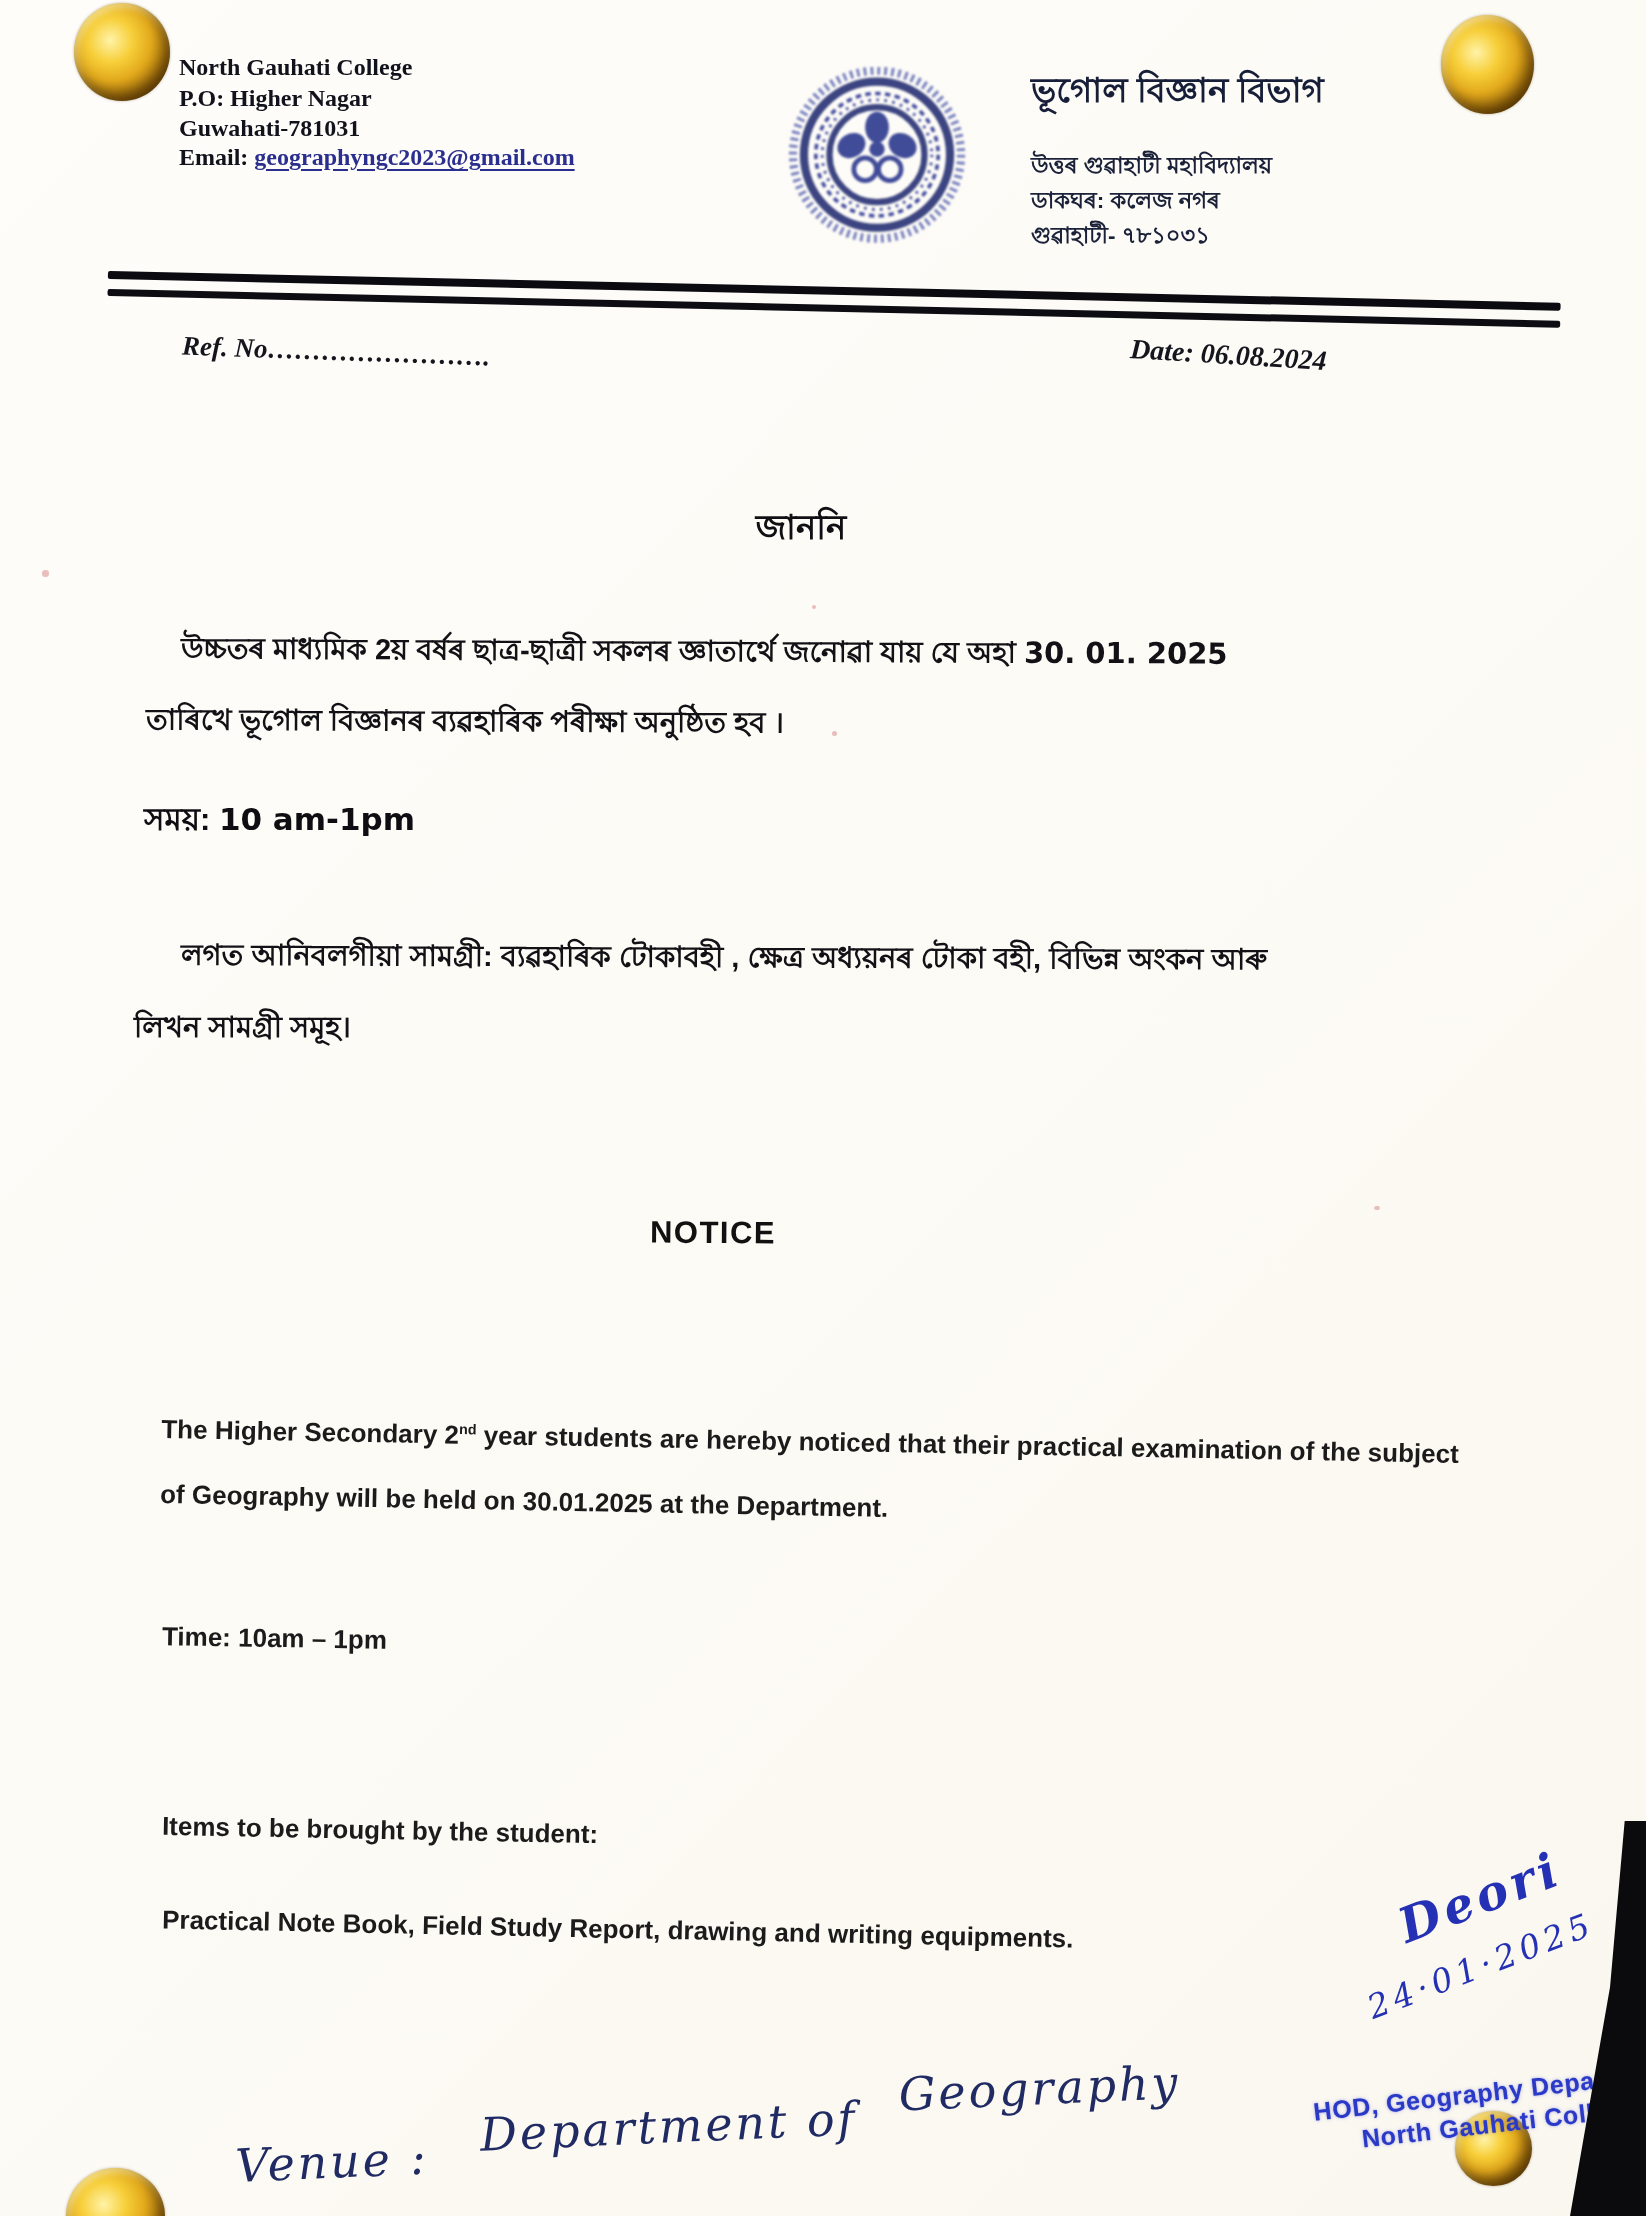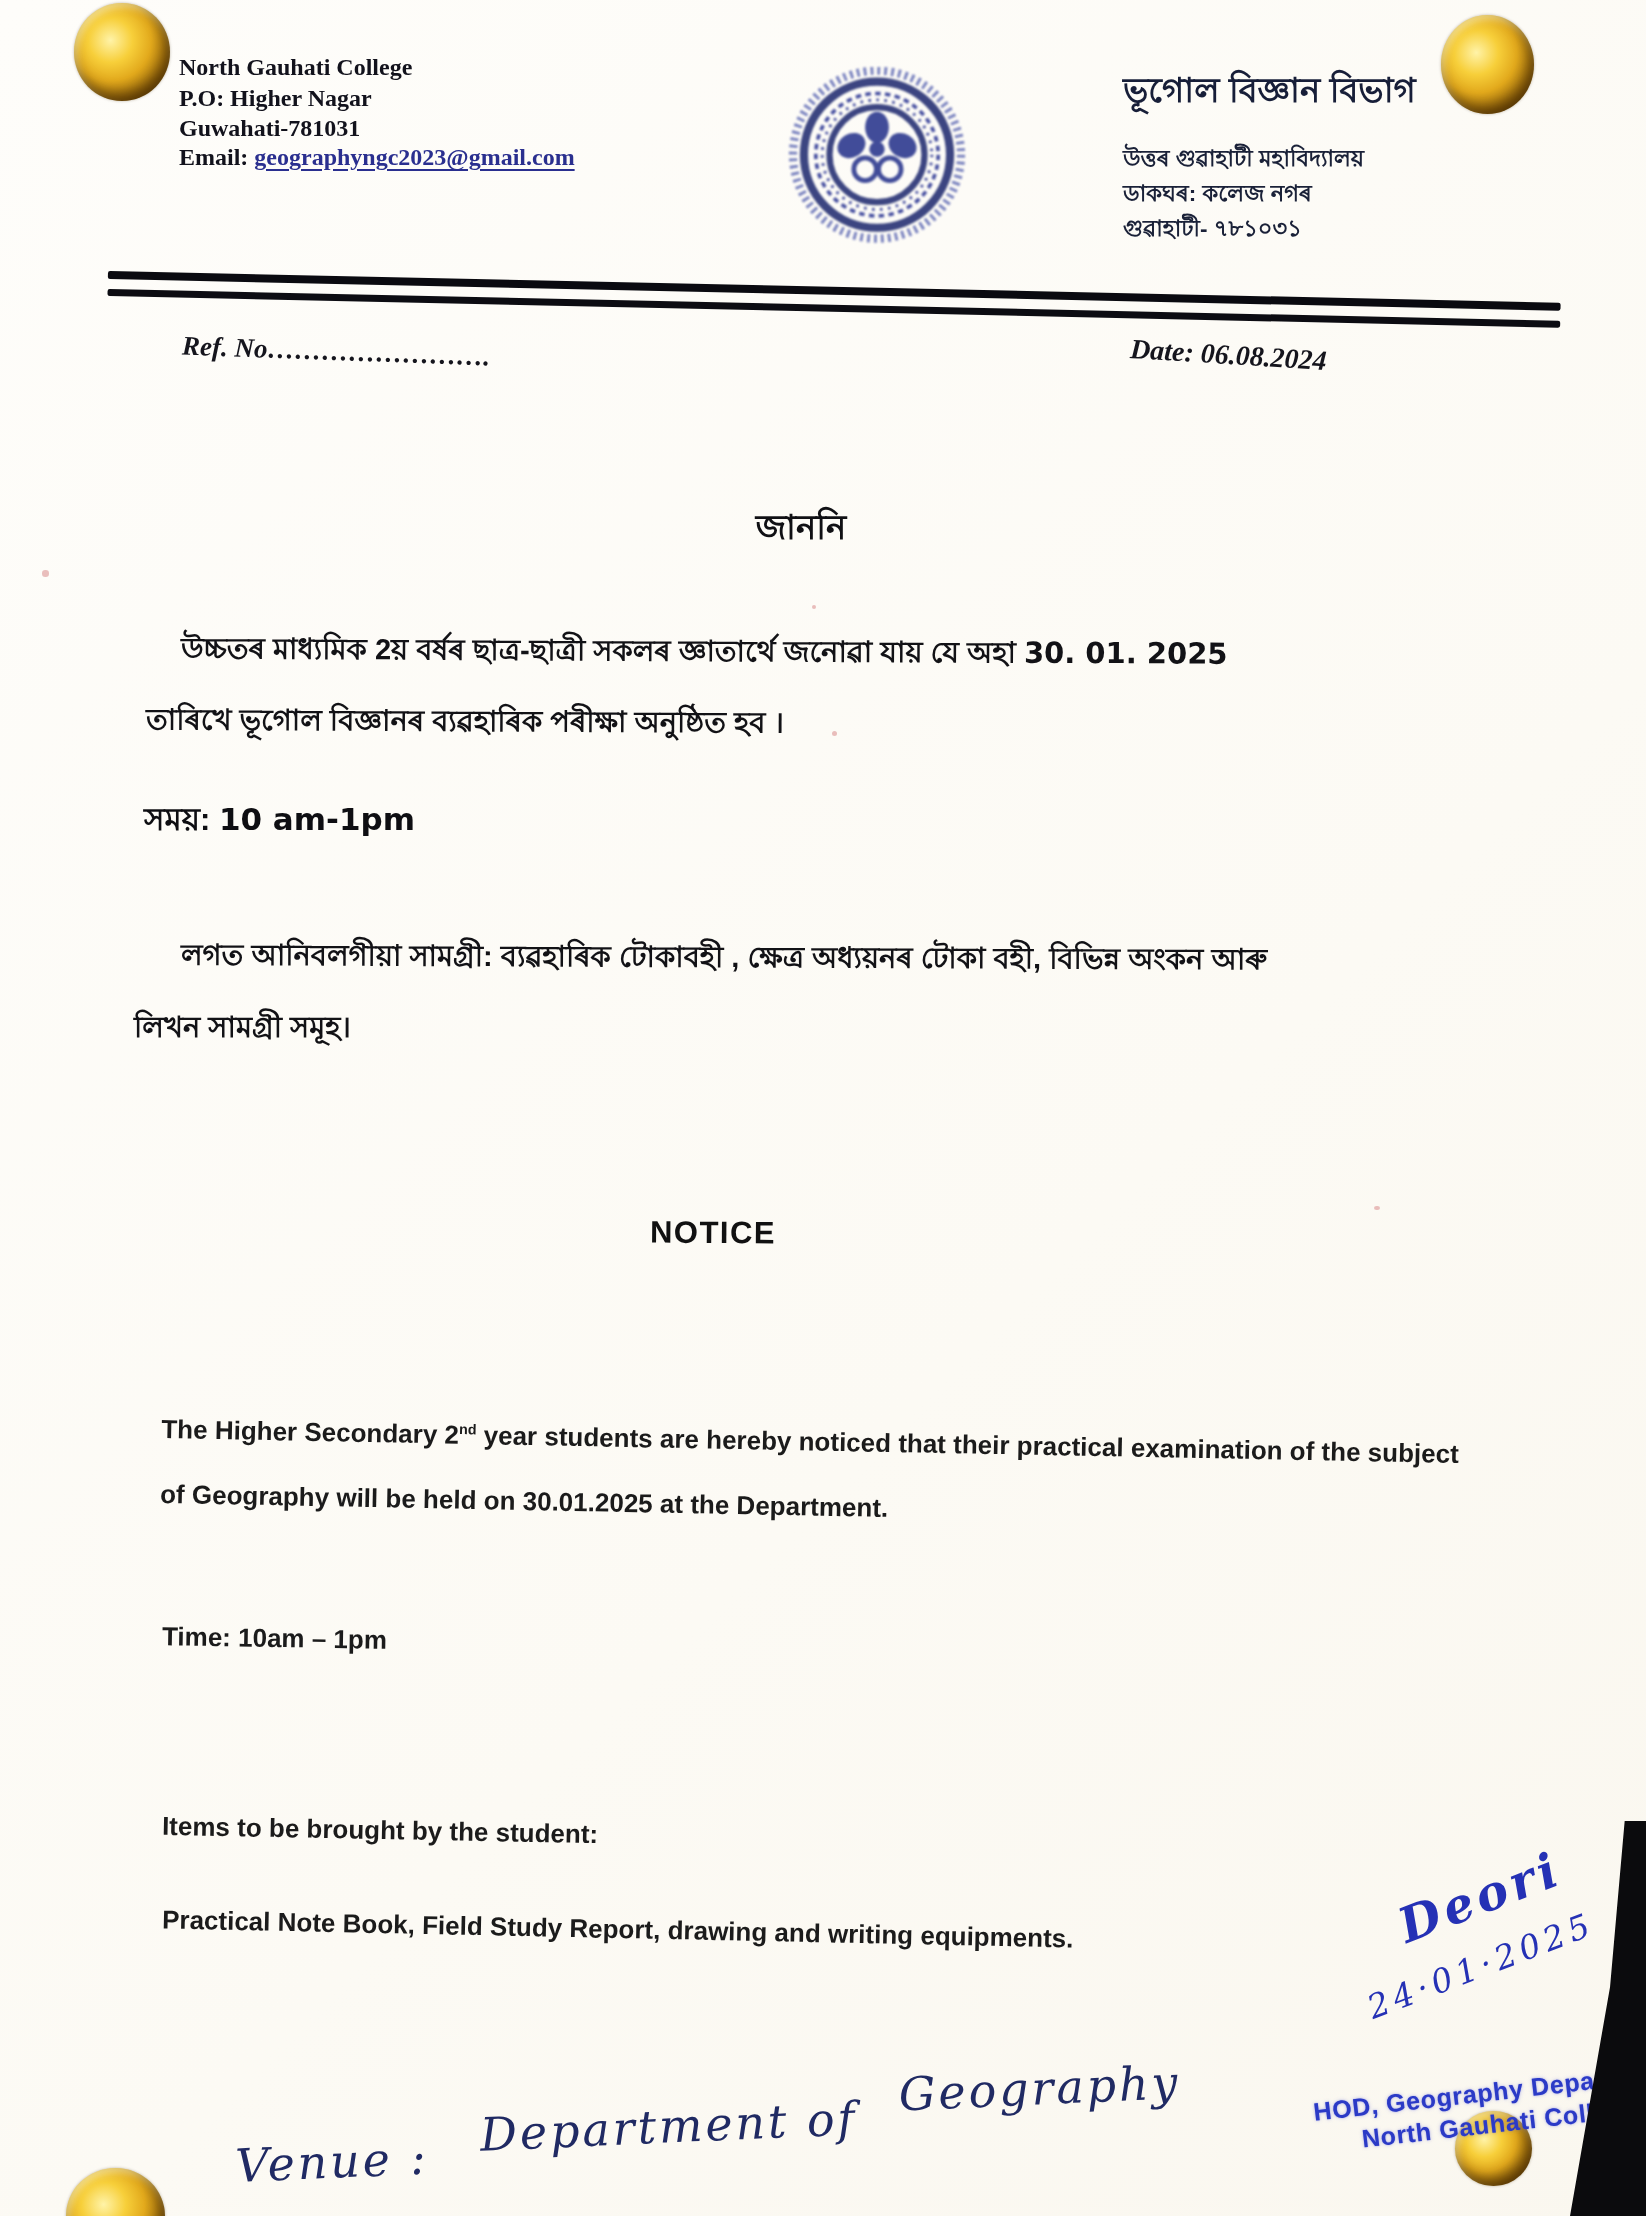--- a/index.html
+++ b/index.html
@@ -87,23 +87,23 @@
         <ellipse cx="64" cy="43" rx="8" ry="6.5" transform="rotate(30 64 43)"></ellipse>
         <circle cx="50" cy="45" r="4.2"></circle>
       </g>
       <g fill="none" stroke="#333f92" stroke-width="2.6">
         <circle cx="43.5" cy="56" r="6.2"></circle>
         <circle cx="57" cy="56" r="6.2"></circle>
       </g>
     </svg>
   </div>
 
-  <div class="abs" style="left:1123px;top:64px;">
+  <div class="abs" style="left:1031px;top:64px;">
     <div class="as-title">ভূগোল  বিজ্ঞান বিভাগ</div>
-    <div class="as-line" style="margin-top:20px;">উত্তৰ গুৱাহাটী মহাবিদ্যালয়</div>
+    <div class="as-line" style="margin-top:27px;">উত্তৰ গুৱাহাটী মহাবিদ্যালয়</div>
     <div class="as-line">ডাকঘৰ: কলেজ নগৰ</div>
     <div class="as-line">গুৱাহাটী- ৭৮১০৩১</div>
   </div>
 
   <div class="abs rule-band">
     <div class="l1"></div>
       <div class="gap"></div>
       <div class="l2"></div>
   </div>
 

